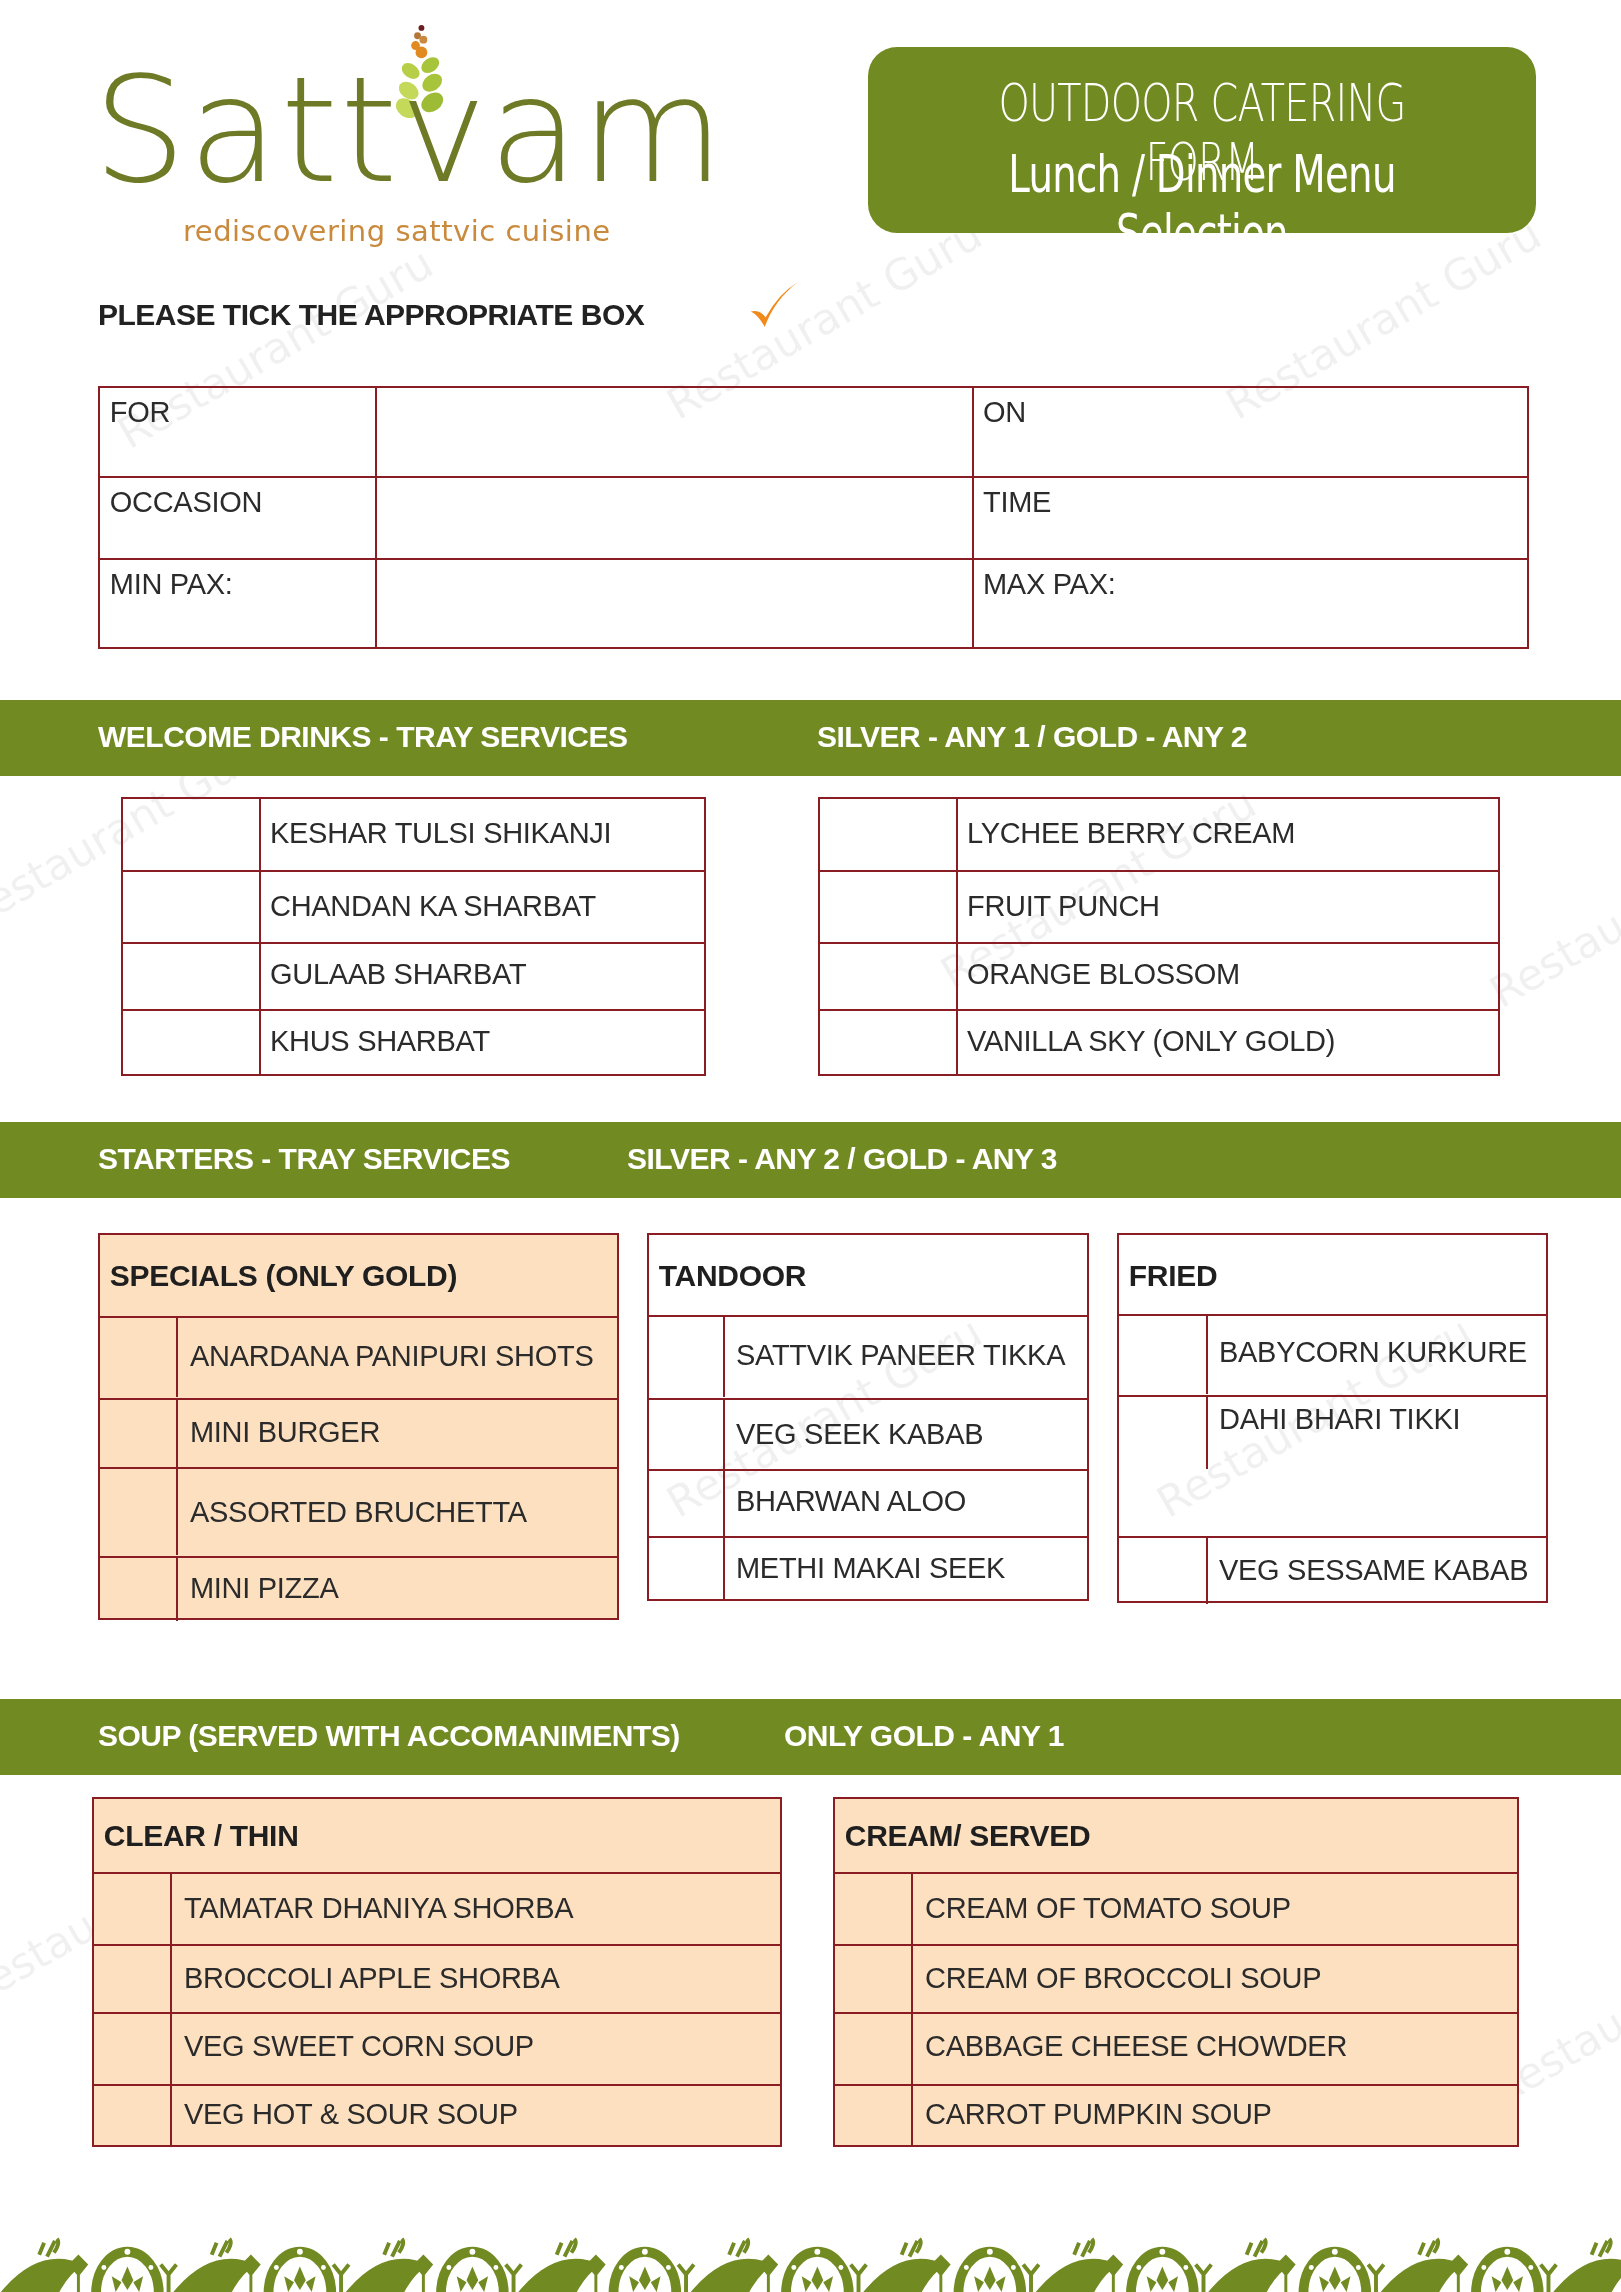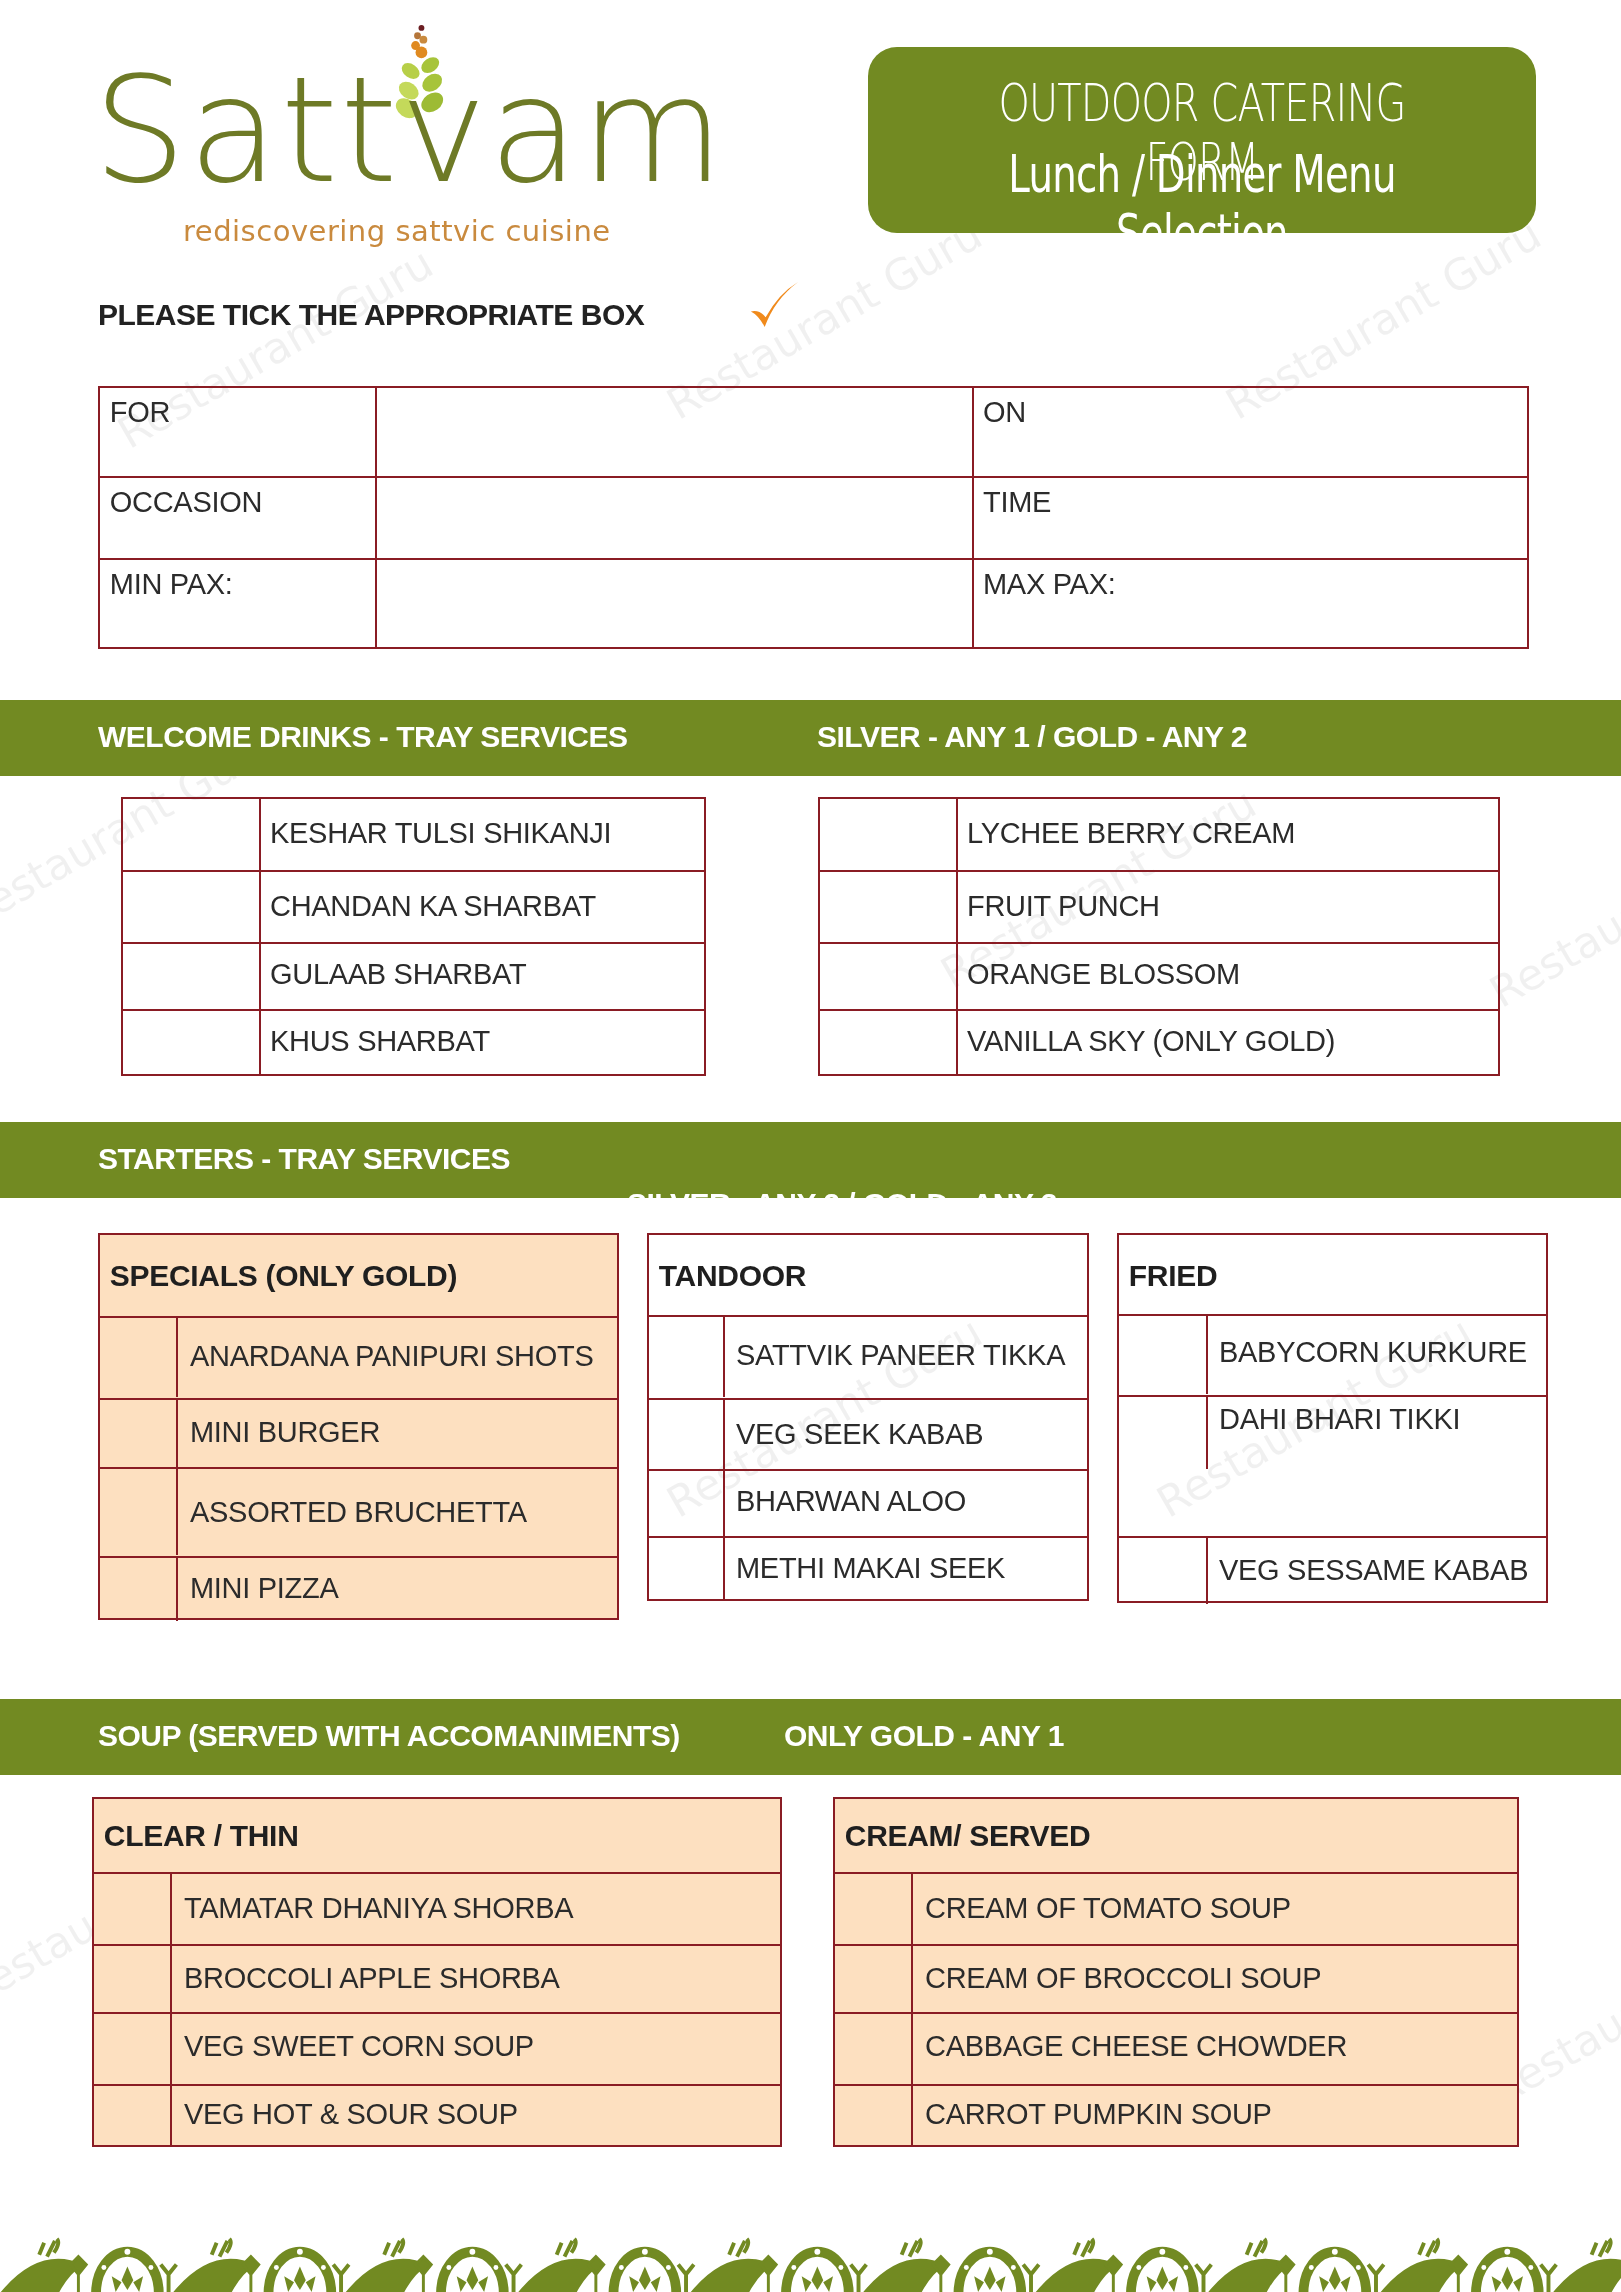--- a/index.html
+++ b/index.html
@@ -149,21 +149,21 @@
     <span class="cell-text" style="left:147px;top:13.7px;">ORANGE BLOSSOM</span>
   </div>
   <div class="row" style="top:210px;height:67px;">
     <div class="checkbox" style="width:136px;"></div>
     <span class="cell-text" style="left:147px;top:13.7px;">VANILLA SKY (ONLY GOLD)</span>
   </div>
 </div>
 
 <div class="band" style="top:1122px;">
   <span style="left:98px;">STARTERS - TRAY SERVICES</span>
-  <span style="left:627px;margin-top:45px;">SILVER - ANY 2 / GOLD - ANY 3</span>
+  <span style="left:627px;">SILVER - ANY 2 / GOLD - ANY 3</span>
 </div>
 
 <div class="grid peach" style="left:98px;top:1233px;width:521px;height:387px;">
   <div class="row first" style="top:0;height:81px;">
     <span class="hdr-text" style="left:9.8px;top:23.5px;">SPECIALS (ONLY GOLD)</span>
   </div>
   <div class="row" style="top:81px;height:81px;">
     <div class="checkbox" style="width:78px;border-right:2.5px solid #8a1c24;"></div>
     <span class="cell-text" style="left:90px;top:21.6px;">ANARDANA PANIPURI SHOTS</span>
   </div>

